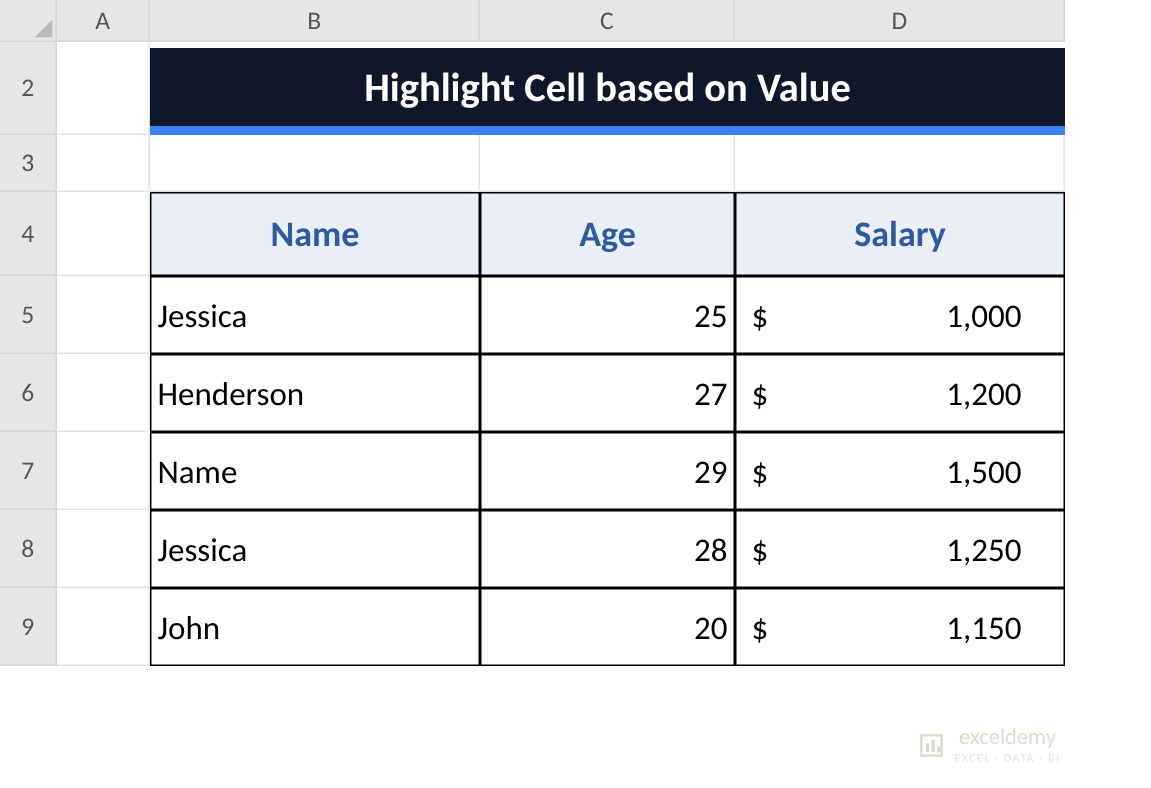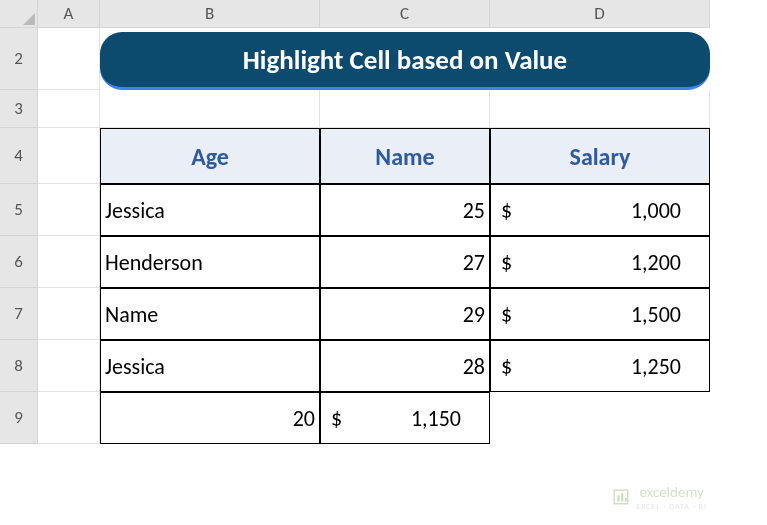--- a/index.html
+++ b/index.html
@@ -40,30 +40,29 @@
     background: #fff;
   }
   .title-outer {
     grid-column: 3 / span 3;
     grid-row: 2;
     display: flex;
     align-items: stretch;
     padding: 4px 0 0 0;
   }
   .title-block {
-    background: #0c4a6e;
+    background: #0f172a;
     color: #fff;
     font-size: 27px;
     font-weight: bold;
     display: flex;
     align-items: center;
     justify-content: center;
     flex: 1;
-    border-bottom: 3px solid #3b82f6;
-    border-radius: 22px;
+    border-bottom: 6px solid #3b82f6;
   }
   .th {
     background: #e9eef7;
     color: #2e5aa0;
     font-size: 24px;
     font-weight: bold;
     display: flex;
     align-items: center;
     justify-content: center;
     border: 1px solid #000;
@@ -122,22 +121,22 @@
   </div>
 
   <div class="rcell">3</div>
   <div class="cell"></div>
   <div class="cell"></div>
   <div class="cell"></div>
   <div class="cell"></div>
 
   <div class="rcell">4</div>
   <div class="cell"></div>
+  <div class="th">Name</div>
   <div class="th">Age</div>
-  <div class="th">Name</div>
   <div class="th">Salary</div>
 
   <div class="rcell">5</div>
   <div class="cell"></div>
   <div class="td name">Jessica</div>
   <div class="td age">25</div>
   <div class="td salary">
     <span class="salary-cur">$</span>
     <span class="salary-val">1,000</span>
   </div>
@@ -164,20 +163,21 @@
   <div class="cell"></div>
   <div class="td name">Jessica</div>
   <div class="td age">28</div>
   <div class="td salary">
     <span class="salary-cur">$</span>
     <span class="salary-val">1,250</span>
   </div>
 
   <div class="rcell">9</div>
   <div class="cell"></div>
+  <div class="td name">John</div>
   <div class="td age">20</div>
   <div class="td salary">
     <span class="salary-cur">$</span>
     <span class="salary-val">1,150</span>
   </div>
 
 </div>
 
 <div class="watermark">
   <svg viewBox="0 0 24 24">

